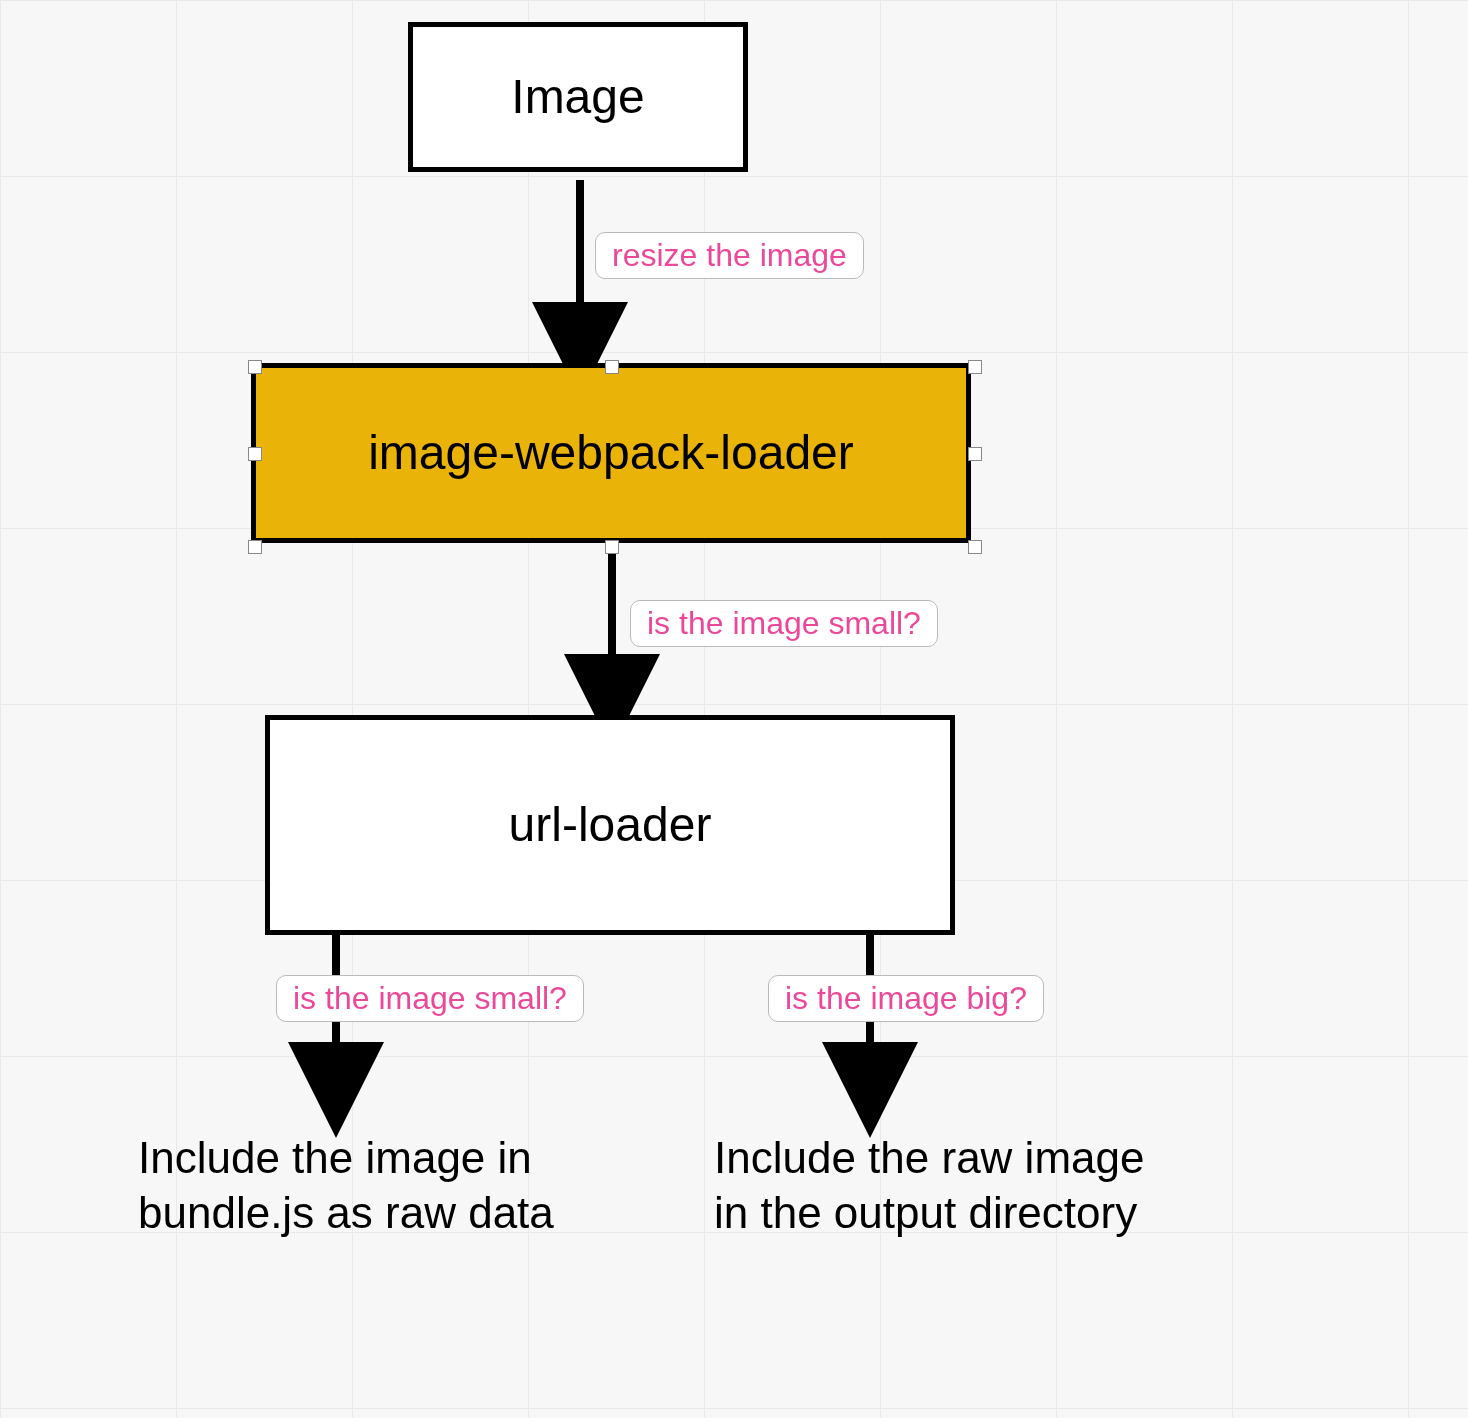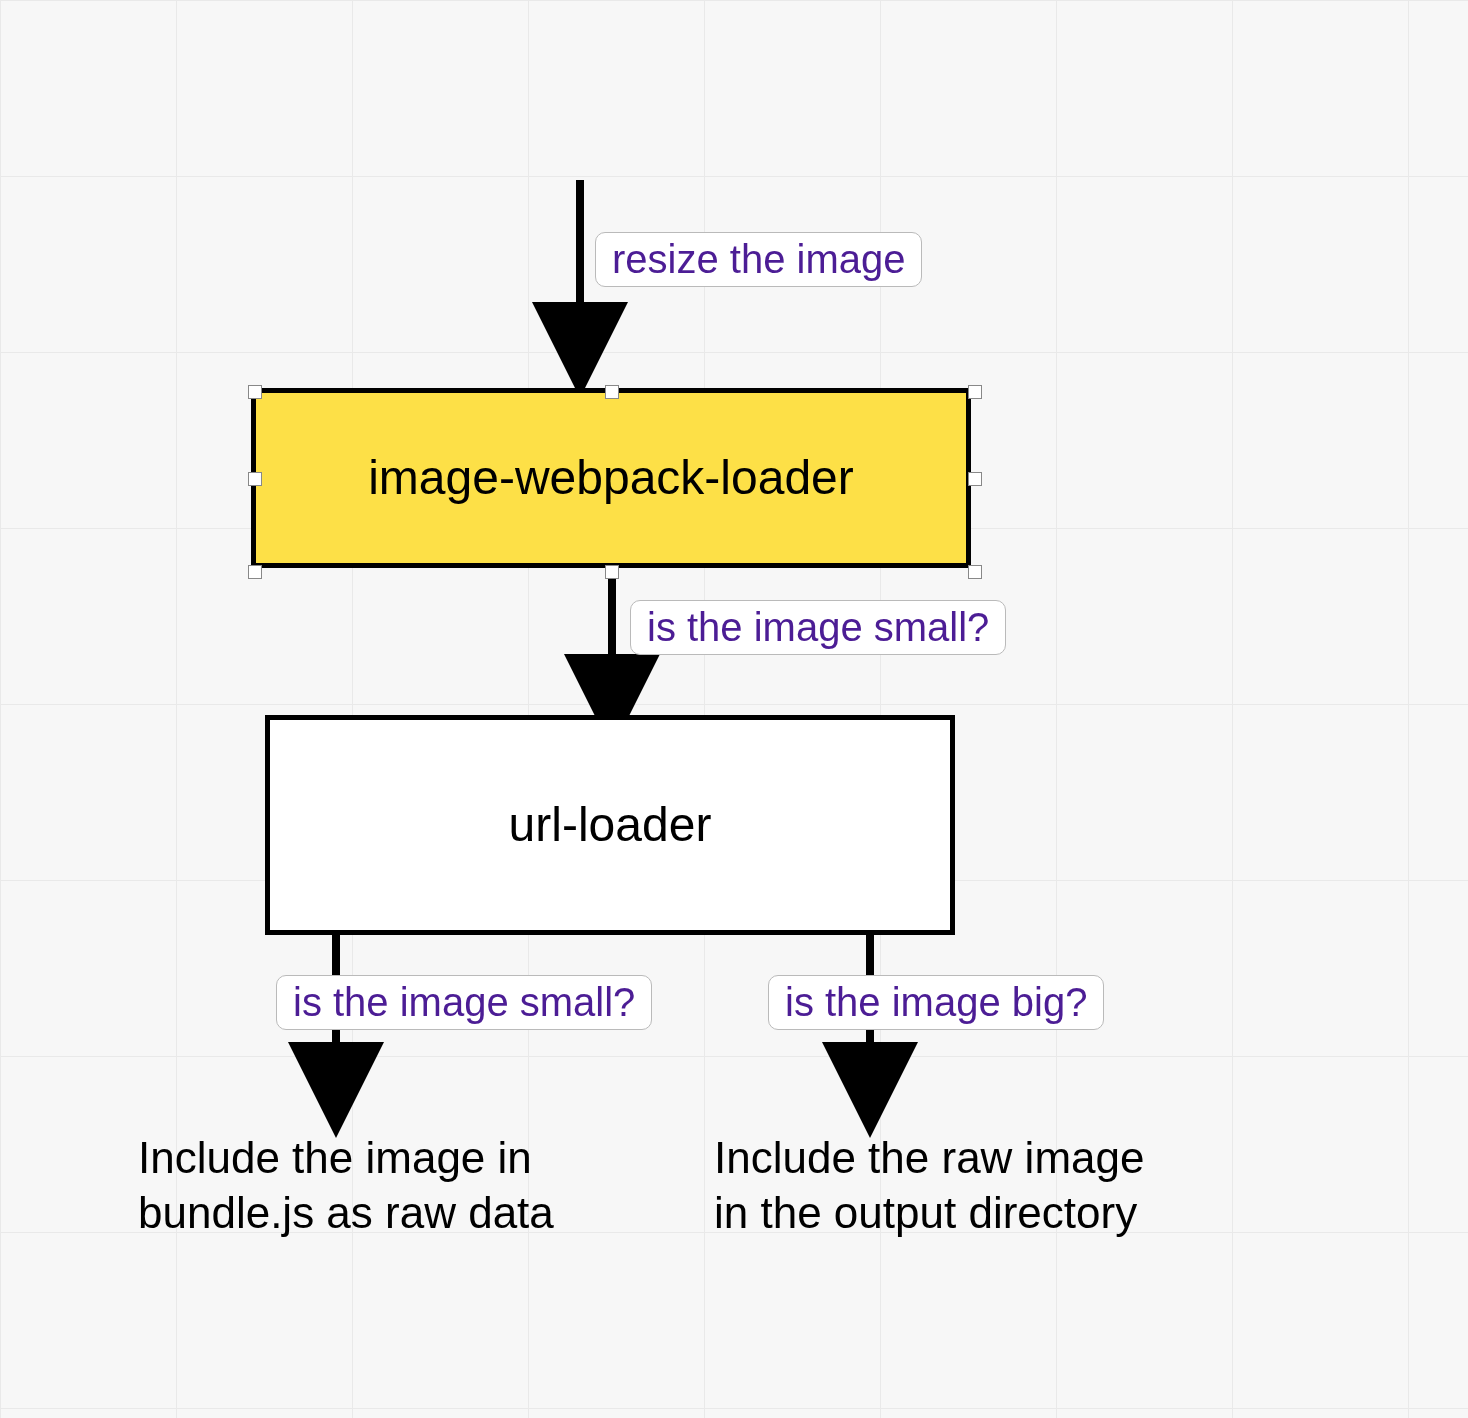--- a/index.html
+++ b/index.html
@@ -52,43 +52,42 @@
   }
 
   .node-label {
     font-size: 48px;
     color: #000;
     line-height: 1.1;
     padding: 10px;
   }
 
   .selected {
-    background: #fde047;
-    margin-top: 25px;
+    background: #eab308;
   }
 
   
   .handle {
     position: absolute;
     width: 12px;
     height: 12px;
     background: #fff;
     border: 1px solid #888;
   }
 
   
   .edge-label {
     position: absolute;
     background: #fff;
     border: 1px solid #bababa;
     border-radius: 10px;
     padding: 4px 16px;
     font-family: "Helvetica Neue", Arial, sans-serif;
-    font-size: 40px;
-    color: #4c1d95;
+    font-size: 32px;
+    color: #ec4899;
     white-space: nowrap;
   }
 
   
   .result-text {
     position: absolute;
     font-size: 44px;
     color: #000;
     line-height: 1.25;
   }
@@ -117,20 +116,23 @@
 
     <line x1="580" y1="180" x2="580" y2="350" stroke="#000" stroke-width="8" marker-end="url(#arrowhead)"></line>
 
     <line x1="612" y1="550" x2="612" y2="702" stroke="#000" stroke-width="8" marker-end="url(#arrowhead)"></line>
 
     <line x1="336" y1="902" x2="336" y2="1090" stroke="#000" stroke-width="8" marker-end="url(#arrowhead)"></line>
 
     <line x1="870" y1="902" x2="870" y2="1090" stroke="#000" stroke-width="8" marker-end="url(#arrowhead)"></line>
   </svg>
 
+  <div class="shadow-box" style="left:408px; top:22px; width:340px; height:150px;">
+    <div class="node-label">Image</div>
+  </div>
 
   <div class="shadow-box selected" style="left:251px; top:363px; width:720px; height:180px;">
     <div class="node-label">image-webpack-loader</div>
 
     <div class="handle" style="left:-8px; top:-8px;"></div>
     <div class="handle" style="right:-16px; top:-8px;"></div>
     <div class="handle" style="left:-8px; bottom:-16px;"></div>
     <div class="handle" style="right:-16px; bottom:-16px;"></div>
     <div class="handle" style="left:50%; margin-left:-6px; top:-8px;"></div>
     <div class="handle" style="left:50%; margin-left:-6px; bottom:-16px;"></div>

